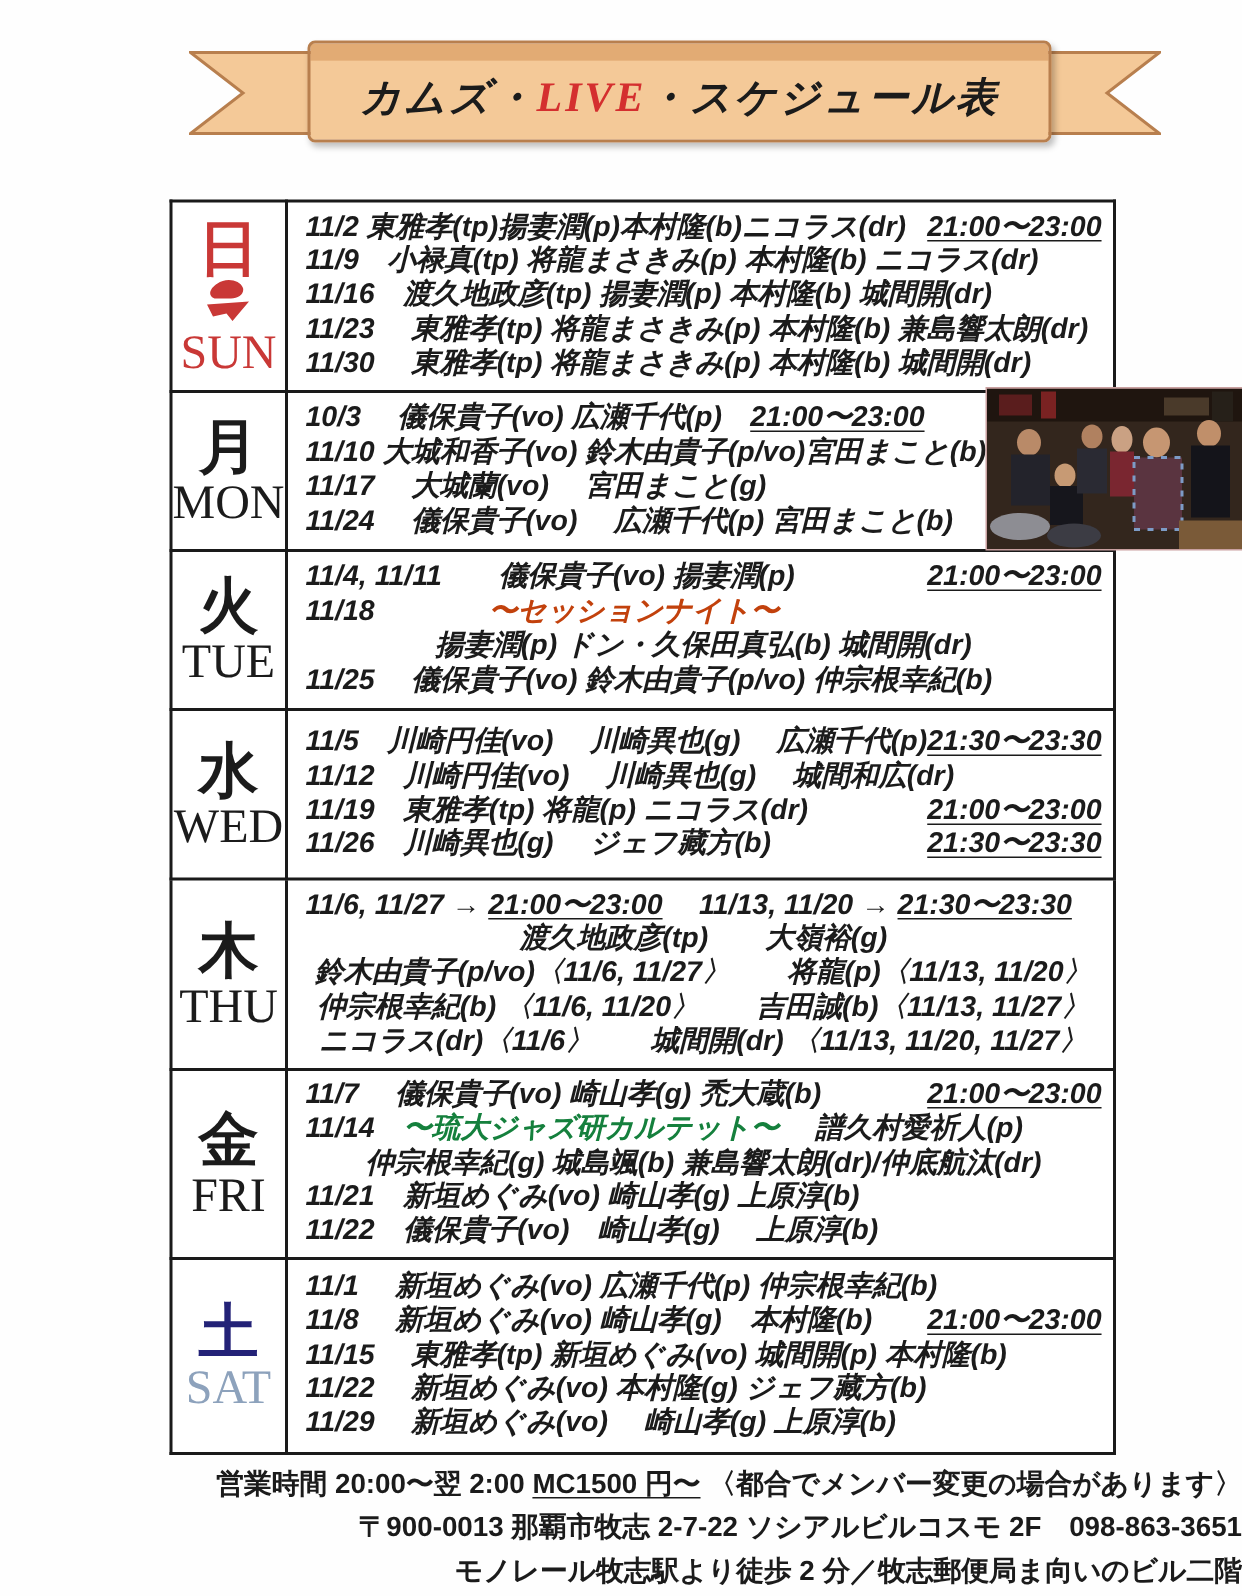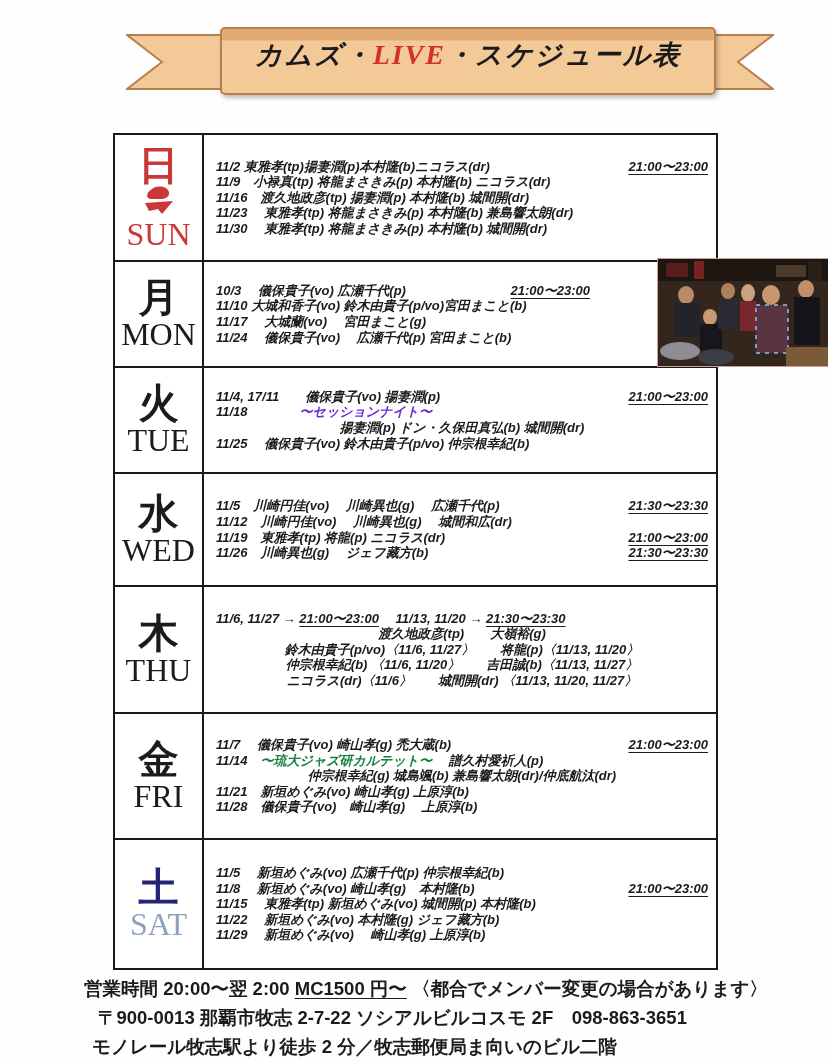--- a/index.html
+++ b/index.html
@@ -4,53 +4,53 @@
 <style>
   html,body{margin:0;padding:0;background:#ffffff;}
   .page{position:relative;width:828px;height:1064px;background:#fefefe;overflow:hidden;
         font-family:"Liberation Sans",sans-serif;color:#1b1b1b;}
 
   
   .banner{position:absolute;left:0;top:0;width:828px;height:110px;}
   .tail{position:absolute;top:34px;width:106px;height:56px;}
   .tail.left{left:126px;}
   .tail.right{left:668px;}
-  .panel{position:absolute;left:220px;top:27px;width:492px;height:64px;
+  .panel{position:absolute;left:205px;top:27px;width:492px;height:64px;
          background:linear-gradient(180deg,#e2ab74 0px,#e2ab74 11px,#f4c998 12px);
          border:2px solid #b87f4e;border-radius:5px;box-shadow:2px 3px 4px rgba(0,0,0,0.25);
-         display:flex;align-items:flex-start;justify-content:center;}
+         display:flex;align-items:center;justify-content:center;}
   .panel .title{font-family:"Liberation Serif",serif;font-style:italic;font-weight:bold;
                 font-size:27px;letter-spacing:2px;padding-top:8px;}
   .panel .title .live{font-size:28px;}
 
   
   table.sched{position:absolute;left:113px;top:133px;width:605px;border-collapse:collapse;
               background:#fff;}
   table.sched,table.sched td{border:2px solid #1a1a1a;}
   td.day{width:87px;text-align:center;vertical-align:middle;padding:2px 0;}
   td.day .inner{display:flex;flex-direction:column;justify-content:space-evenly;align-items:center;height:100%;}
   .kanji{font-family:"Liberation Serif",serif;font-size:40px;font-weight:bold;line-height:1;}
   .abbr{font-family:"Liberation Serif",serif;font-size:32px;line-height:1;}
   .dove{height:32px;display:flex;align-items:center;justify-content:center;}
   td.content{padding:2px 8px 2px 12px;vertical-align:middle;}
   .lines{display:flex;flex-direction:column;justify-content:space-evenly;height:100%;}
   .line{display:flex;align-items:flex-end;white-space:pre;
-        font-style:italic;font-weight:bold;font-size:13px;line-height:1.2;}
+        font-style:italic;font-weight:bold;font-size:19px;line-height:1.2;}
   .line.center{justify-content:center;font-style:italic;}
   .seg.u{text-decoration:underline;text-underline-offset:3px;}
   .right-time{margin-left:auto;text-decoration:underline;text-underline-offset:3px;}
   .row-mon .line:nth-child(1) .right-time{margin-right:118px;}
 
   
   .photo{position:absolute;left:658px;top:259px;width:170px;height:107px;overflow:hidden;
          box-shadow:0 0 0 1px #c9a0a0;}
 
   
   .footer{position:absolute;left:0;top:974px;width:828px;font-weight:bold;font-size:18.5px;
-          line-height:29px;}
+          line-height:29px;text-align:right;}
   .fline{white-space:pre;}
   .f0{padding-left:84px;}
   .f1{padding-left:98px;}
   .f2{padding-left:92px;}
 </style>
 </head>
 <body>
 
 <div class="page">
 
@@ -109,22 +109,22 @@
         </tr>
         <tr class="row row-tue" style="height: 106px;">
           <td class="day">
             <div class="inner">
               <div class="kanji">火</div>
               <div class="abbr">TUE</div>
             </div>
           </td>
           <td class="content">
             <div class="lines">
-              <div class="line"><span class="seg">11/4, 17/11　　儀保貴子(vo) 揚妻潤(p)</span><span class="right-time">21:00〜23:00</span></div>
-              <div class="line"><span class="seg">11/18　　　　</span><span class="seg" style="color: #6d28d9;">〜セッションナイト〜</span></div>
+              <div class="line"><span class="seg">11/4, 11/11　　儀保貴子(vo) 揚妻潤(p)</span><span class="right-time">21:00〜23:00</span></div>
+              <div class="line"><span class="seg">11/18　　　　</span><span class="seg" style="color: #c2410c;">〜セッションナイト〜</span></div>
               <div class="line center"><span class="seg">揚妻潤(p) ドン・久保田真弘(b) 城間開(dr)</span></div>
               <div class="line"><span class="seg">11/25　 儀保貴子(vo) 鈴木由貴子(p/vo) 仲宗根幸紀(b)</span></div>
             </div>
           </td>
         </tr>
         <tr class="row row-wed" style="height: 113px;">
           <td class="day">
             <div class="inner">
               <div class="kanji">水</div>
               <div class="abbr">WED</div>
@@ -162,34 +162,34 @@
               <div class="kanji">金</div>
               <div class="abbr">FRI</div>
             </div>
           </td>
           <td class="content">
             <div class="lines">
               <div class="line"><span class="seg">11/7　 儀保貴子(vo) 崎山孝(g) 禿大蔵(b)</span><span class="right-time">21:00〜23:00</span></div>
               <div class="line"><span class="seg">11/14　</span><span class="seg" style="color: #15803d;">〜琉大ジャズ研カルテット〜</span><span class="seg">　 譜久村愛祈人(p)</span></div>
               <div class="line center"><span class="seg">仲宗根幸紀(g) 城島颯(b) 兼島響太朗(dr)/仲底航汰(dr)</span></div>
               <div class="line"><span class="seg">11/21　新垣めぐみ(vo) 崎山孝(g) 上原淳(b)</span></div>
-              <div class="line"><span class="seg">11/28　儀保貴子(vo)　崎山孝(g)　 上原淳(b)</span></div>
+              <div class="line"><span class="seg">11/22　儀保貴子(vo)　崎山孝(g)　 上原淳(b)</span></div>
             </div>
           </td>
         </tr>
         <tr class="row row-sat" style="height: 130px;">
           <td class="day">
             <div class="inner">
               <div class="kanji" style="color: rgb(35, 34, 119);">土</div>
               <div class="abbr" style="color: rgb(141, 162, 188);">SAT</div>
             </div>
           </td>
           <td class="content">
             <div class="lines">
-              <div class="line"><span class="seg">11/5　 新垣めぐみ(vo) 広瀬千代(p) 仲宗根幸紀(b)</span></div>
+              <div class="line"><span class="seg">11/1　 新垣めぐみ(vo) 広瀬千代(p) 仲宗根幸紀(b)</span></div>
               <div class="line"><span class="seg">11/8　 新垣めぐみ(vo) 崎山孝(g)　本村隆(b)</span><span class="right-time">21:00〜23:00</span></div>
               <div class="line"><span class="seg">11/15　 東雅孝(tp) 新垣めぐみ(vo) 城間開(p) 本村隆(b)</span></div>
               <div class="line"><span class="seg">11/22　 新垣めぐみ(vo) 本村隆(g) ジェフ藏方(b)</span></div>
               <div class="line"><span class="seg">11/29　 新垣めぐみ(vo)　 崎山孝(g) 上原淳(b)</span></div>
             </div>
           </td>
         </tr>
       </tbody>
   </table>
 

